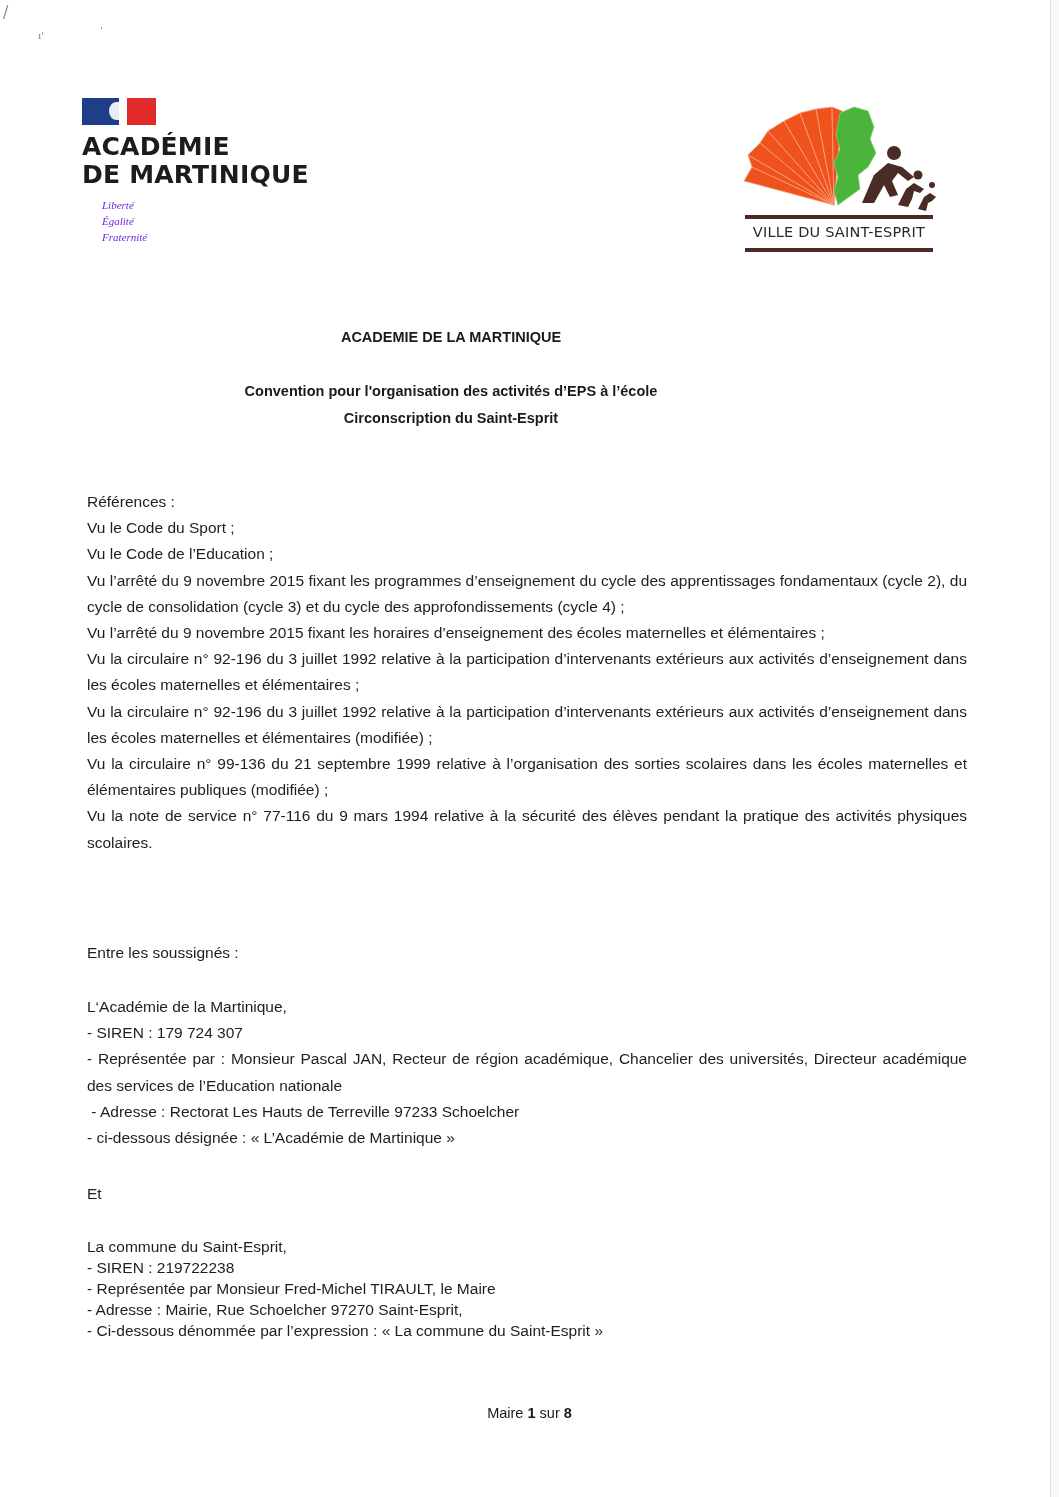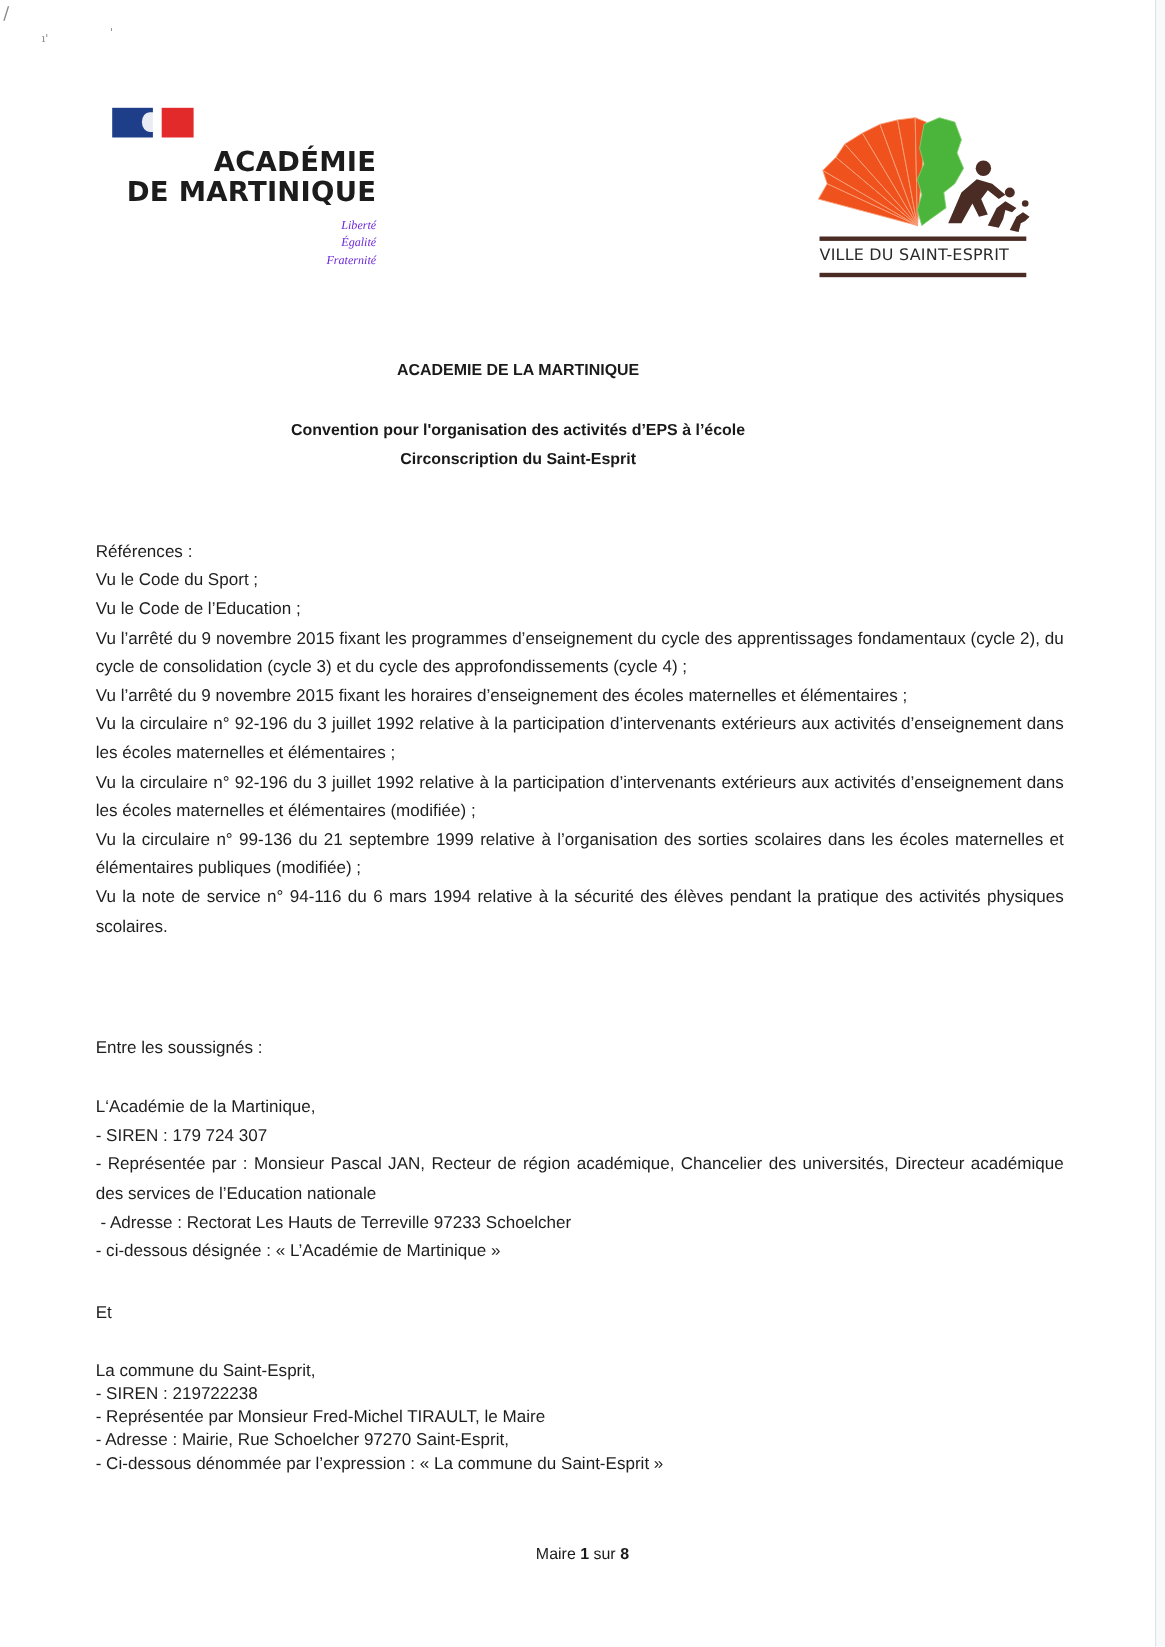--- a/index.html
+++ b/index.html
@@ -7,21 +7,21 @@
     width: 1059px; height: 1497px; position: relative; overflow: hidden;
     font-family: "Liberation Sans", sans-serif; color: #1a1a1a;
   }
   .page-edge {
     position: absolute; top: 0; right: 0; width: 8px; height: 100%;
     border-left: 1px solid #dfe3e8; background: #f7f9fb;
   }
   .scan-mark { position: absolute; color: #888; font-size: 10px; font-family: "DejaVu Serif", serif; }
 
   
-  .academie-logo { position: absolute; left: 102px; top: 98px; width: 240px; text-align: right; }
+  .academie-logo { position: absolute; left: 82px; top: 98px; width: 240px; }
   .flag-mark { display: flex; height: 27px; width: 74px; }
   .flag-blue { width: 37px; height: 27px; background: #1f3e8a; position: relative; }
   .flag-gap { width: 8px; background: #fff; }
   .flag-red { width: 29px; height: 27px; background: #e32a2a; }
   .flag-blue::after {
     content: ""; position: absolute; right: -4px; top: 4px; width: 14px; height: 18px;
     border-radius: 50% 0 0 50%; background: #fff; opacity: 0.9;
   }
   .academie-name {
     font-family: "DejaVu Sans", sans-serif; font-weight: bold; font-size: 25px;
@@ -30,28 +30,28 @@
   .devise {
     font-family: "Liberation Serif", serif; font-style: italic; font-size: 11px;
     line-height: 16px; margin-top: 8px; padding-left: 2px; color: #6d28d9; margin-left: 18px;
   }
 
   
   .ville-logo { position: absolute; left: 742px; top: 105px; width: 195px; height: 150px; }
   .ville-logo svg { display: block; }
   .ville-bar { position: absolute; left: 3px; width: 188px; height: 4px; background: #4a2c24; }
   .ville-name {
-    position: absolute; left: 3px; top: 119px; width: 188px; 
+    position: absolute; left: 3px; top: 119px; width: 188px; text-align: center;
     font-family: "DejaVu Sans", sans-serif; font-size: 14.5px; color: #2a2a2a; letter-spacing: 0.2px;
   }
 
   
   .doc-title {
     position: absolute; left: 0; width: 902px; text-align: center;
-    font-weight: bold; font-size: 14.5px; color: #1a1a1a; padding-left: 20px;
+    font-weight: bold; font-size: 14.5px; color: #1a1a1a;
   }
 
   
   .body-text {
     position: absolute; left: 87px; width: 880px; font-size: 15.5px; line-height: 26.2px;
     text-align: justify; color: #1e1e1e;
   }
   .body-text p { margin: 0; }
   .party-block {
     position: absolute; left: 87px; width: 880px; font-size: 15.5px; line-height: 26.2px;
@@ -127,21 +127,21 @@
 
 <div class="body-text" style="top:489px;">
   <p>Références :</p>
   <p>Vu le Code du Sport ;</p>
   <p>Vu le Code de l’Education ;</p>
   <p>Vu l’arrêté du 9 novembre 2015 fixant les programmes d’enseignement du cycle des apprentissages fondamentaux (cycle 2), du cycle de consolidation (cycle 3) et du cycle des approfondissements (cycle 4) ;</p>
   <p>Vu l’arrêté du 9 novembre 2015 fixant les horaires d’enseignement des écoles maternelles et élémentaires ;</p>
   <p>Vu la circulaire n° 92-196 du 3 juillet 1992 relative à la participation d’intervenants extérieurs aux activités d’enseignement dans les écoles maternelles et élémentaires ;</p>
   <p>Vu la circulaire n° 92-196 du 3 juillet 1992 relative à la participation d’intervenants extérieurs aux activités d’enseignement dans les écoles maternelles et élémentaires (modifiée) ;</p>
   <p>Vu la circulaire n° 99-136 du 21 septembre 1999 relative à l’organisation des sorties scolaires dans les écoles maternelles et élémentaires publiques (modifiée) ;</p>
-  <p>Vu la note de service n° 94-116 du 6 mars 1994 relative à la sécurité des élèves pendant la pratique des activités physiques scolaires.</p>
+  <p>Vu la note de service n° 77-116 du 9 mars 1994 relative à la sécurité des élèves pendant la pratique des activités physiques scolaires.</p>
 </div>
 
 <div class="party-block" style="top:940px;">Entre les soussignés :</div>
 
 <div class="party-block" style="top:994px;">
   <p class="party-title">L‘Académie de la Martinique,</p>
   <p>- SIREN : 179 724 307</p>
   <p>- Représentée par : Monsieur Pascal JAN, Recteur de région académique, Chancelier des universités, Directeur académique des services de l’Education nationale</p>
   <p style="white-space:pre;"> - Adresse : Rectorat Les Hauts de Terreville 97233 Schoelcher</p>
   <p>- ci-dessous désignée : « L’Académie de Martinique »</p>

